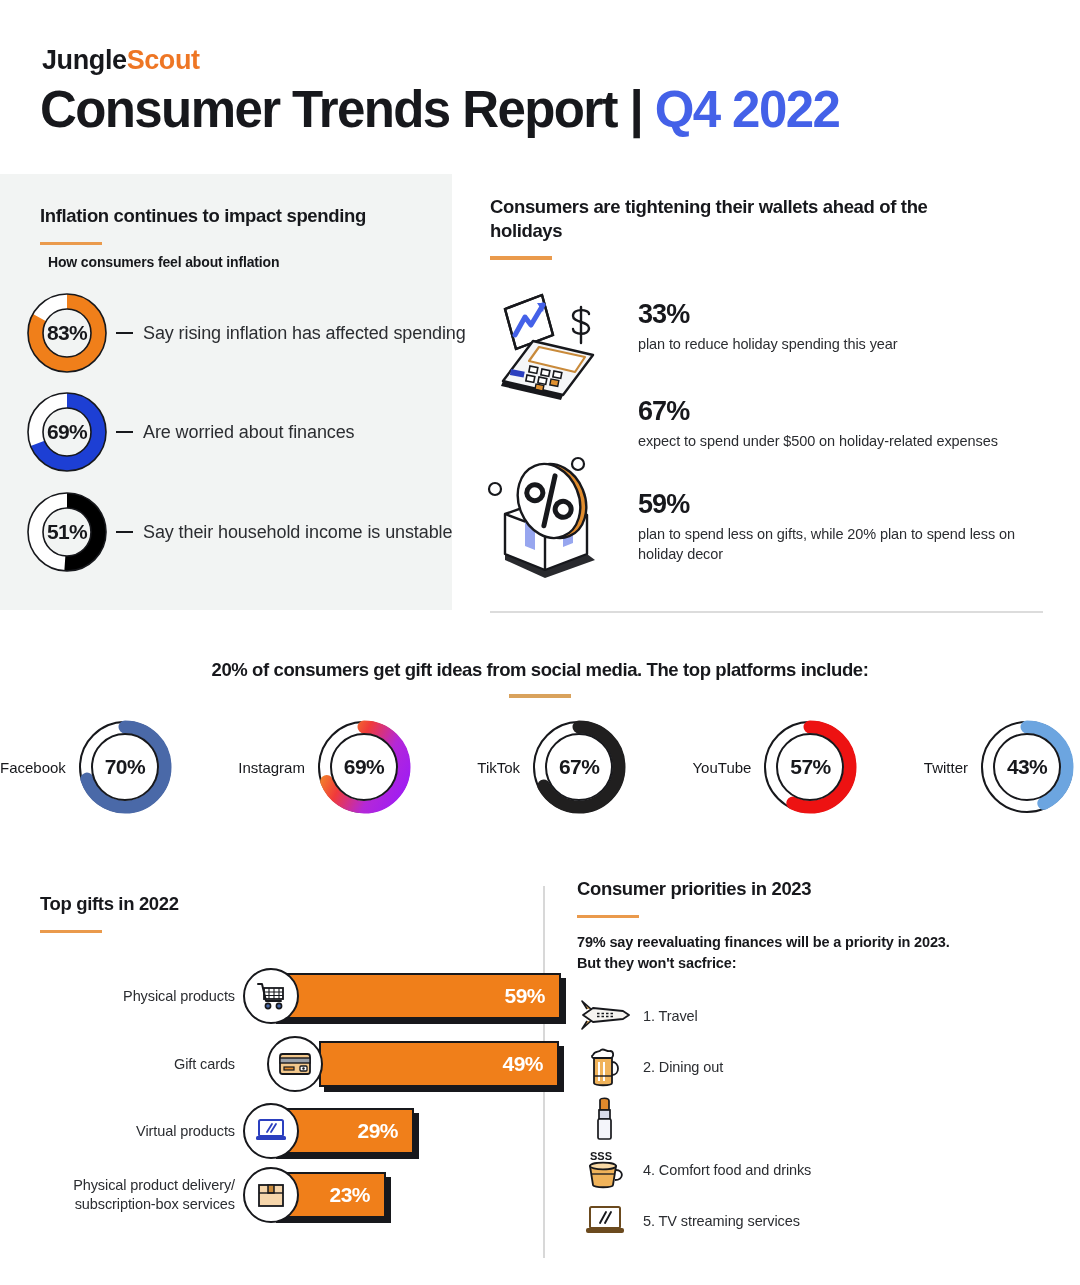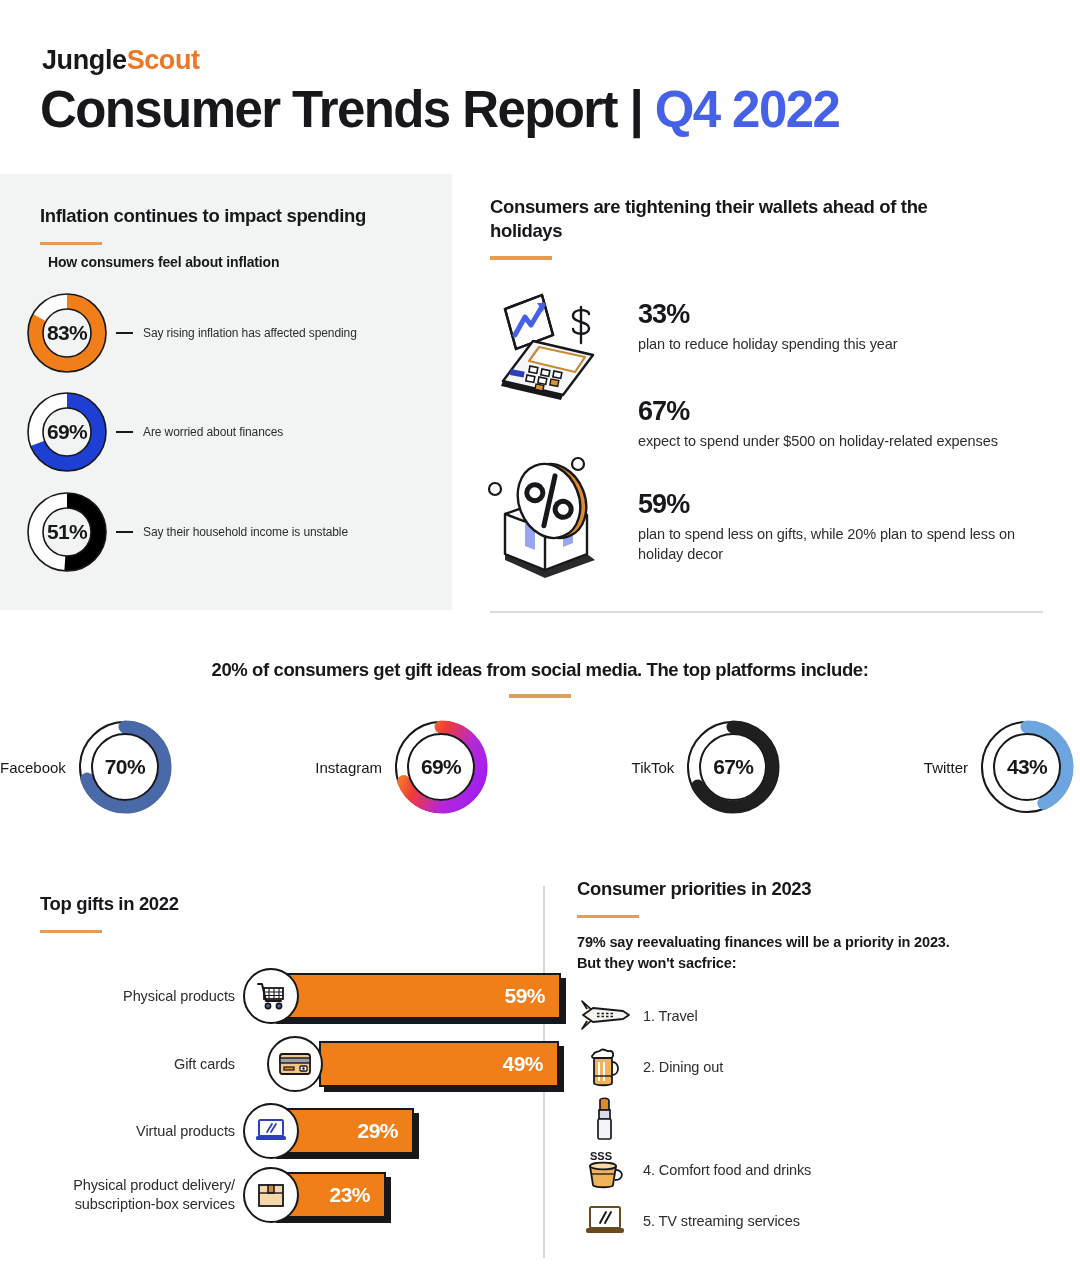--- a/index.html
+++ b/index.html
@@ -53,21 +53,21 @@
   .donut-row.r3 { top: 315px; }
 
   .donut { position: relative; width: 86px; height: 86px; flex: 0 0 auto; }
   .donut svg { display: block; }
   .donut .pct {
     position: absolute; inset: 0;
     display: flex; align-items: center; justify-content: center;
     font-size: 21px; font-weight: 800; letter-spacing: -0.6px; color: #17181c;
   }
   .dash { width: 17px; height: 2px; background: #17181c; margin: 0 10px 0 6px; }
-  .d-label { font-size: 12px; color: #2b2d31; letter-spacing: -0.1px; white-space: nowrap; }
+  .d-label { font-size: 18px; color: #2b2d31; letter-spacing: -0.1px; white-space: nowrap; }
 
   
   .panel-right { position: absolute; left: 490px; top: 195px; width: 560px; }
   .stat-block { position: absolute; }
   .stat-num {
     font-size: 27px; font-weight: 800; letter-spacing: -0.9px; color: #17181c;
     line-height: 1.1;
   }
   .stat-txt { font-size: 14.5px; color: #2b2d31; line-height: 1.42; margin-top: 4px; letter-spacing: -0.1px; }
   .hr-thin {
@@ -318,20 +318,31 @@
       <div class="sdonut">
         <svg width="106" height="106" viewBox="0 0 106 106">
           <circle cx="53" cy="53" r="45" fill="#fff" stroke="#17181c" stroke-width="2"></circle>
           <circle cx="53" cy="53" r="40" fill="none" stroke="#201f1f" stroke-width="13" stroke-linecap="round" stroke-dasharray="168.4 82.9" transform="rotate(-90 53 53)"></circle>
           <circle cx="53" cy="53" r="33" fill="#fff" stroke="#17181c" stroke-width="2"></circle>
         </svg>
         <div class="pct">67%</div>
       </div>
     </div>
 
+    <div class="social-item">
+      <div class="social-name">YouTube</div>
+      <div class="sdonut">
+        <svg width="106" height="106" viewBox="0 0 106 106">
+          <circle cx="53" cy="53" r="45" fill="#fff" stroke="#17181c" stroke-width="2"></circle>
+          <circle cx="53" cy="53" r="40" fill="none" stroke="#ed1212" stroke-width="13" stroke-linecap="round" stroke-dasharray="143.2 108.1" transform="rotate(-90 53 53)"></circle>
+          <circle cx="53" cy="53" r="33" fill="#fff" stroke="#17181c" stroke-width="2"></circle>
+        </svg>
+        <div class="pct">57%</div>
+      </div>
+    </div>
 
     <div class="social-item">
       <div class="social-name">Twitter</div>
       <div class="sdonut">
         <svg width="106" height="106" viewBox="0 0 106 106">
           <circle cx="53" cy="53" r="45" fill="#fff" stroke="#17181c" stroke-width="2"></circle>
           <circle cx="53" cy="53" r="40" fill="none" stroke="#6ca5e0" stroke-width="13" stroke-linecap="round" stroke-dasharray="108.1 143.2" transform="rotate(-90 53 53)"></circle>
           <circle cx="53" cy="53" r="33" fill="#fff" stroke="#17181c" stroke-width="2"></circle>
         </svg>
         <div class="pct">43%</div>

